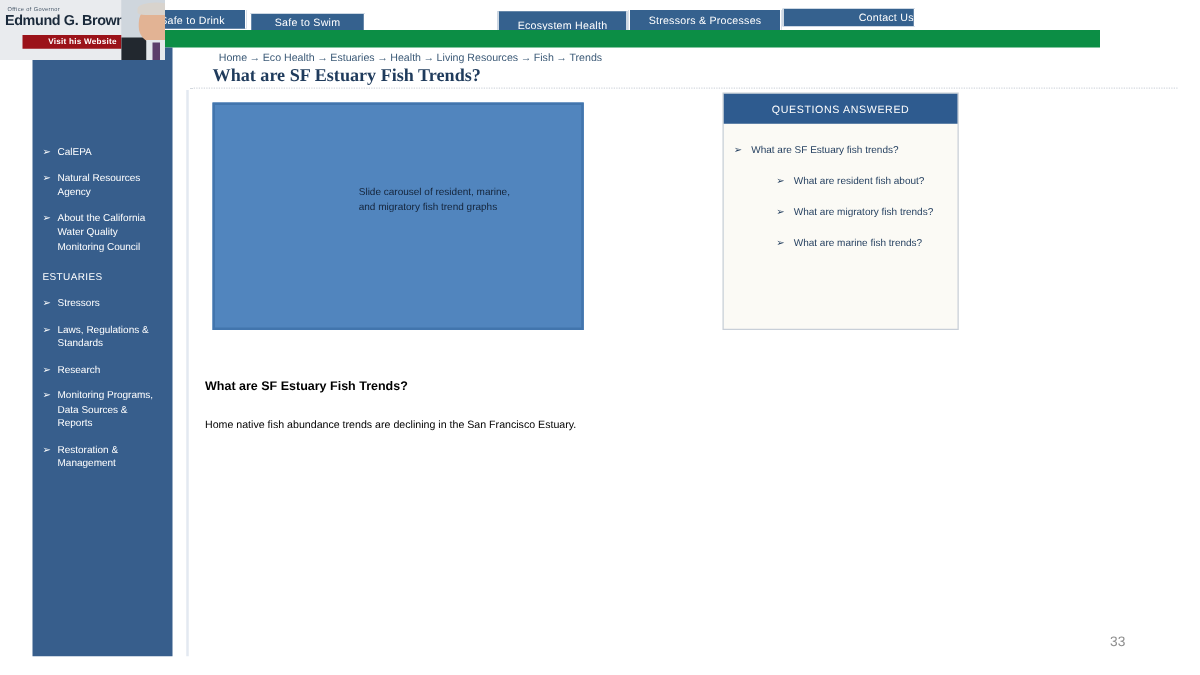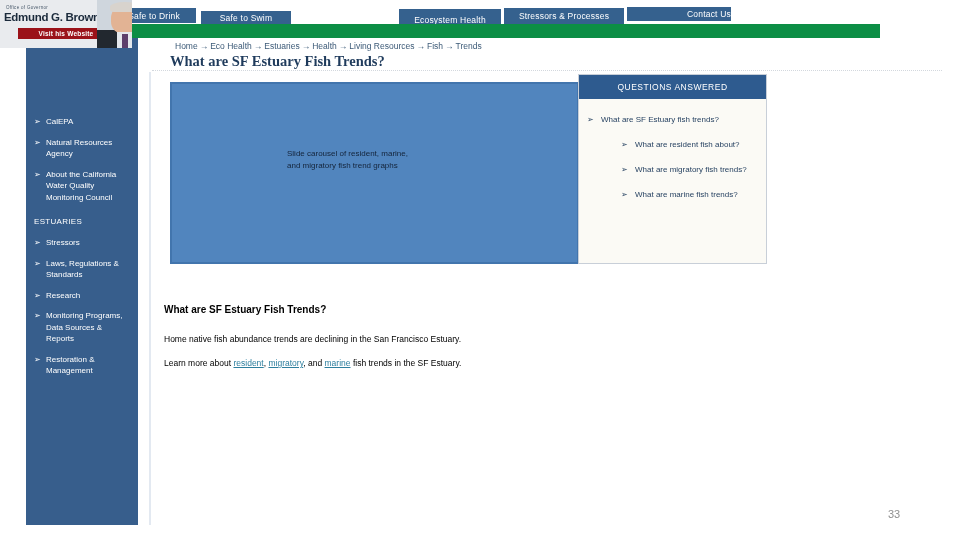--- a/index.html
+++ b/index.html
@@ -209,21 +209,21 @@
     font-weight: bold;
     color: #1f3b5c;
     white-space: nowrap;
   }
 
   
   #carousel {
     position: absolute;
     left: 170px;
     top: 82px;
-    width: 409px;
+    width: 297px;
     height: 182px;
     background: #5185be;
     border: 2px solid #4275ad;
   }
   #carousel-caption {
     position: absolute;
     left: 115px;
     top: 64px;
     width: 130px;
     font-size: 8px;
@@ -392,19 +392,16 @@
     <div id="qa-body">
         <div class="qa-q"><span class="bullet">➢</span><span>What are SF Estuary fish trends?</span></div>
         <div class="qa-q sub"><span class="bullet">➢</span><span>What are resident fish about?</span></div>
         <div class="qa-q sub"><span class="bullet">➢</span><span>What are migratory fish trends?</span></div>
         <div class="qa-q sub"><span class="bullet">➢</span><span>What are marine fish trends?</span></div>
       </div>
   </div>
 
   <div id="body-heading">What are SF Estuary Fish Trends?</div>
   <div id="body-p1">Home native fish abundance  trends are declining in the San Francisco Estuary.</div>
-  <div id="body-p2">
-    <span>Learn more about </span><a class="inline-link" href="#">resident</a><span>, </span><a class="inline-link" href="#">migratory</a><span>, and </span><a class="inline-link" href="#">marine</a><span> fish trends in the SF Estuary.</span>
-  </div>
 
   <div id="page-number">33</div>
 
 </div>
 
 </body></html>

